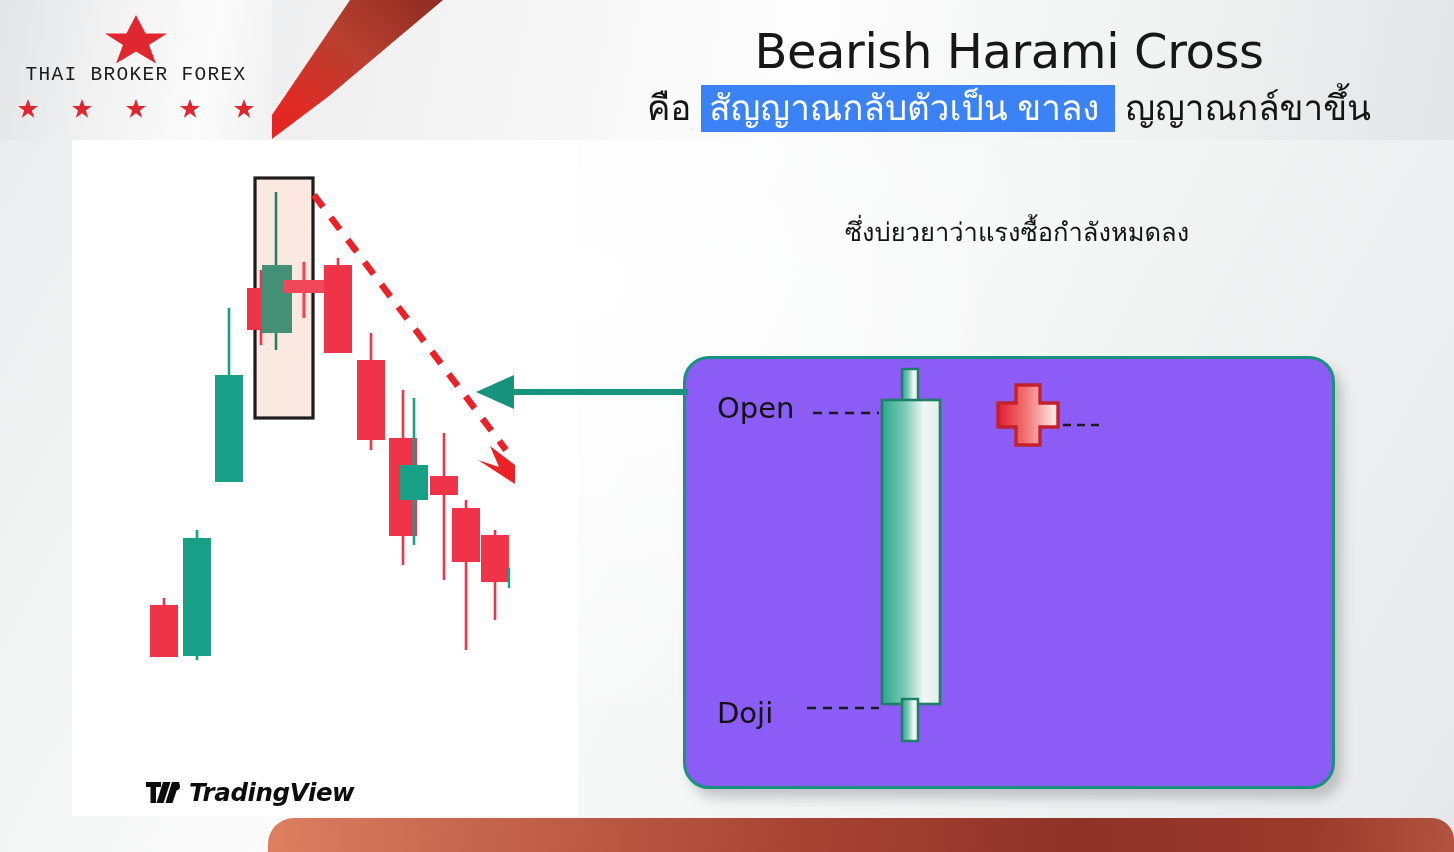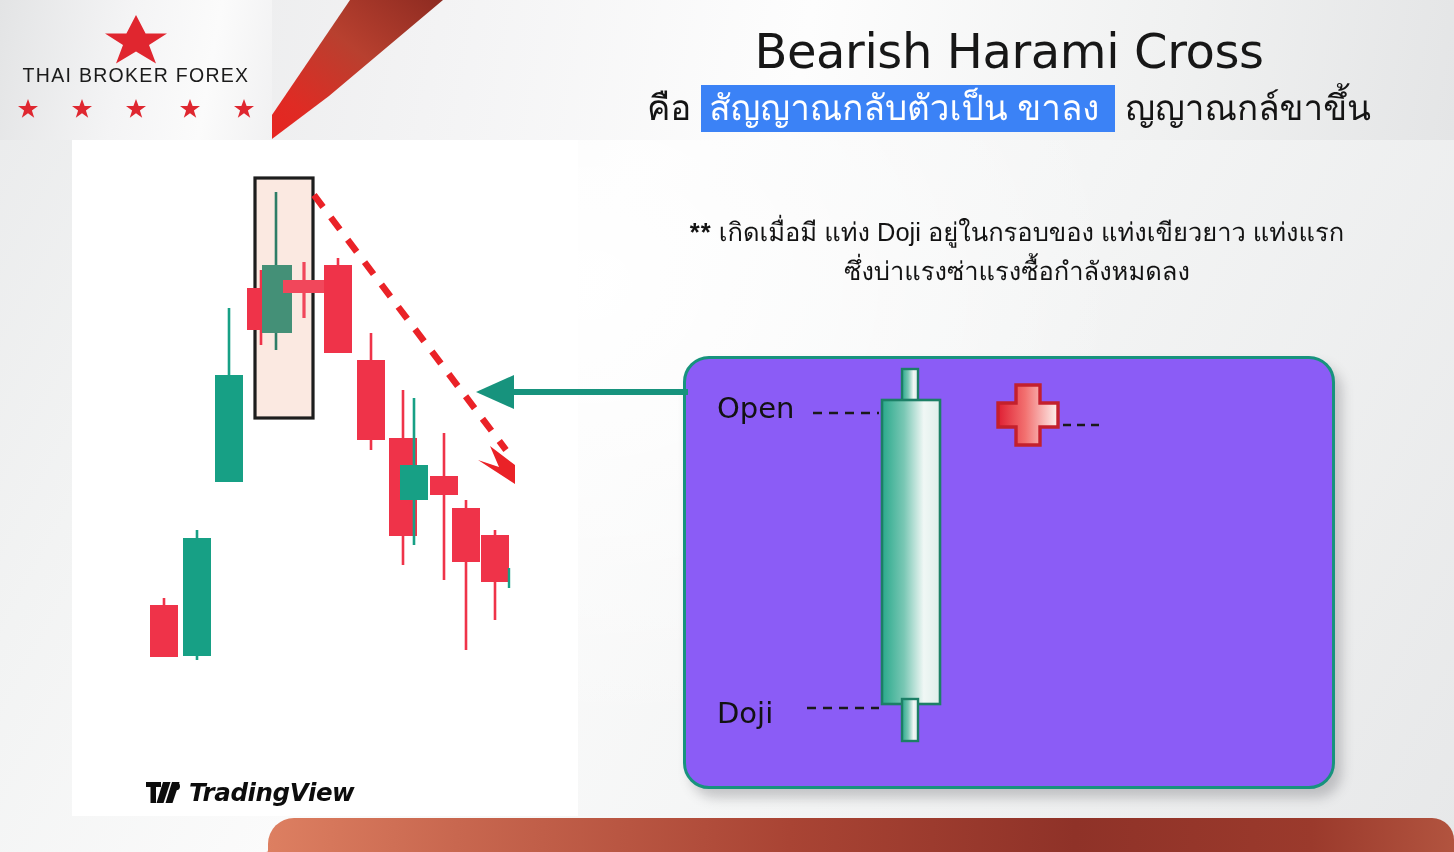--- a/index.html
+++ b/index.html
@@ -33,21 +33,21 @@
 
   
   #logo-block {
     position: absolute; left: 0; top: 0; width: 272px; height: 140px;
     background: linear-gradient(100deg,#e3e4e5 0%, #f4f4f5 45%, #fbfbfb 75%, #f1f1f2 100%);
   }
   #logo-star-big { position: absolute; left: 97px; top: 14px; }
   #logo-text {
     position: absolute; left: 0; top: 64px; width: 272px;
     text-align: center;
-    font-family: Liberation Sans, sans-serif;
+    font-family: Liberation Mono, monospace;
     font-size: 19.5px;
     letter-spacing: 1.3px;
     color: #1b1b1b;
     white-space: nowrap;
   }
   #logo-stars-row {
     position: absolute; left: 0; top: 99px; width: 272px;
     display: flex; justify-content: center; gap: 34px;
   }
 
@@ -277,25 +277,21 @@
 <div id="title-wrap">
   <div id="main-title">Bearish Harami Cross</div>
   <div id="subtitle-line">
     <span>คือ</span>
     <span class="hl">สัญญาณกลับตัวเป็น ขาลง</span>
     <span>ญญาณกล์ขาขึ้น</span>
   </div>
 </div>
 
 <div id="desc-wrap">
-  <div>
-    <span class="stars">**</span>
-    <span>เกิดเมื่อมี แท่ง Doji อยู่ในกรอบของ แท่งเขียวยาว แท่งแรก</span>
-  </div>
-  <div>ซึ่งบ่าแรงซ่าแรงซื้อกำลังหมดลง</div>
+  <div>ซึ่งบ่ยวยาว่าแรงซื้อกำลังหมดลง</div>
 </div>
 
 <div id="legend-card">
   <svg id="legend-svg" width="645" height="426" viewBox="0 0 645 426">
     <defs>
       <linearGradient id="gCandle" x1="0" y1="0" x2="1" y2="0">
         <stop offset="0%" stop-color="#2aa98c"></stop>
         <stop offset="38%" stop-color="#79c7b4"></stop>
         <stop offset="72%" stop-color="#f0f7f5"></stop>
         <stop offset="100%" stop-color="#dfeeea"></stop>

